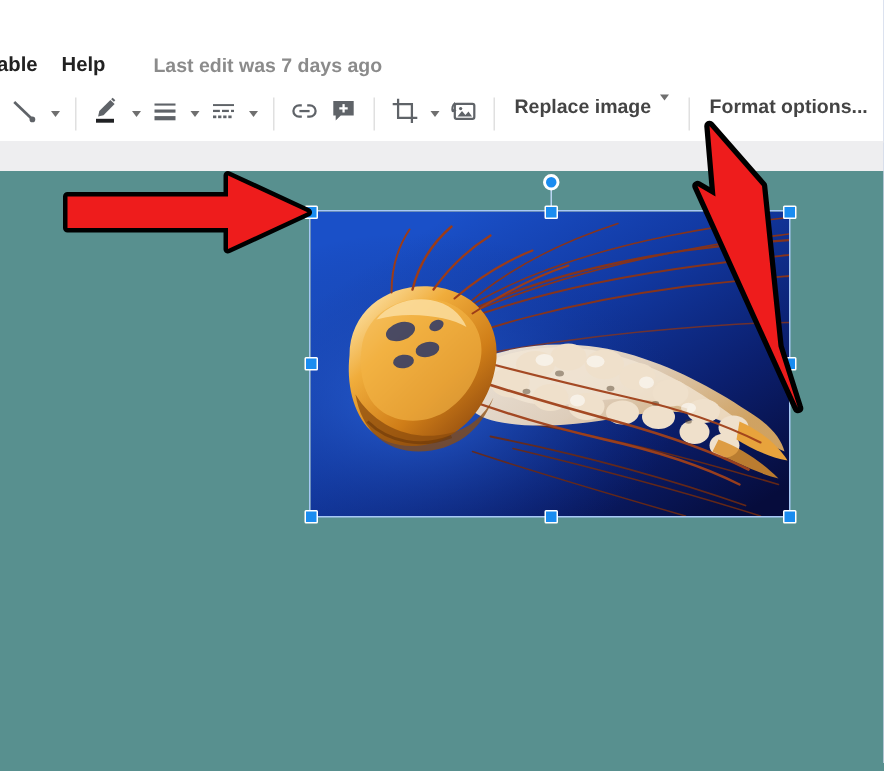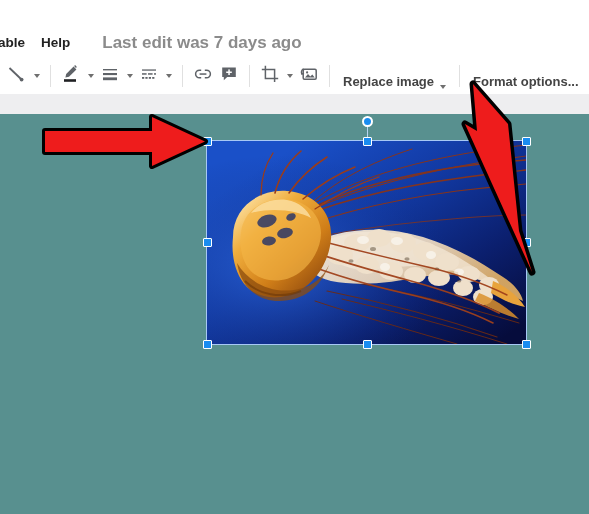--- a/index.html
+++ b/index.html
@@ -42,21 +42,21 @@
   }
   .menu-item {
     font-size: 13.5px;
     color: #222222;
     padding: 2px 8px;
     white-space: nowrap;
     line-height: 16px;
   }
   .menu-item.first { padding-left: 0; margin-left: -2px; }
   .last-edit {
-    font-size: 17px;
+    font-size: 13px;
     color: #8b8b8b;
     margin-left: 24px;
     white-space: nowrap;
   }
 
   
   .toolbar {
     position: absolute;
     left: 0; top: 58px;
     width: 589px; height: 36px;
@@ -97,21 +97,21 @@
     border-left: 3.5px solid transparent;
     border-right: 3.5px solid transparent;
     border-top: 4px solid #6f6f6f;
   }
   .tb-text-btn {
     font-size: 13px;
     color: #444444;
     padding: 0 10px;
     height: 26px;
     display: flex;
-    align-items: flex-end;
+    align-items: flex-start;
     white-space: nowrap;
   }
   .tb-text-btn .caret-glyph { margin-left: 6px; }
 
   
   .gray-strip {
     position: absolute;
     left: 0; top: 94px;
     width: 589px; height: 20px;
     background: #eeeef0;

